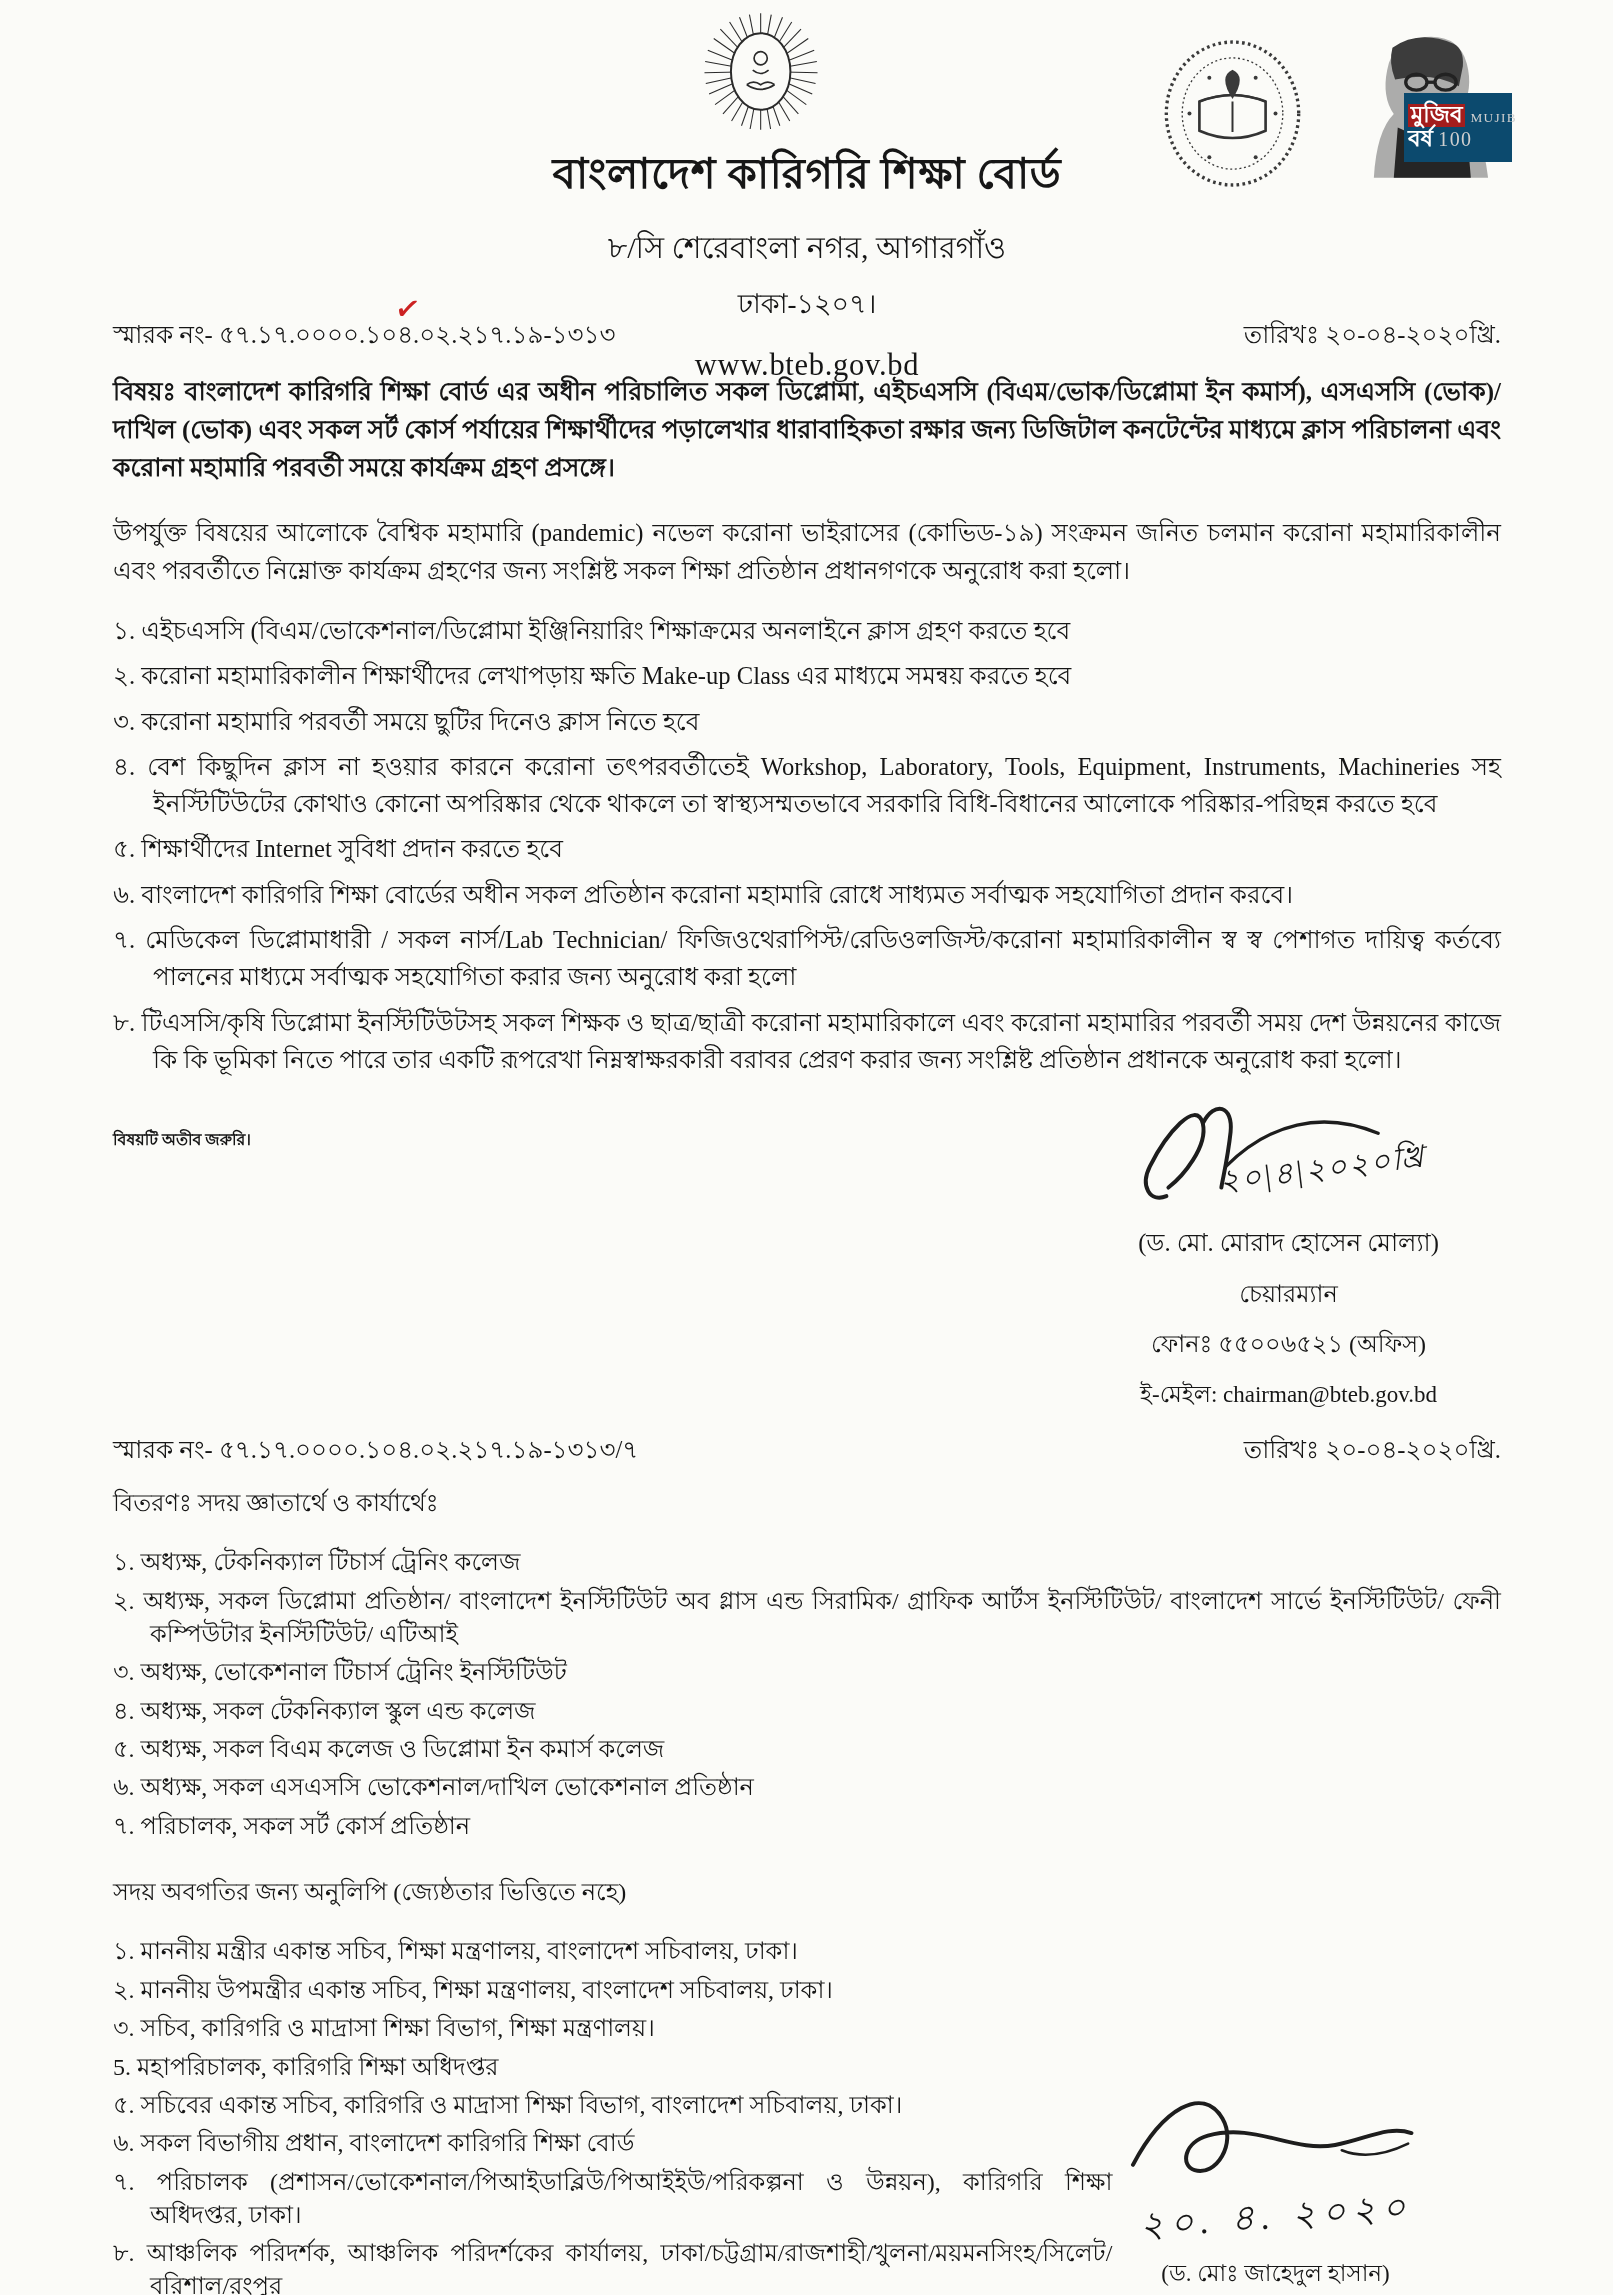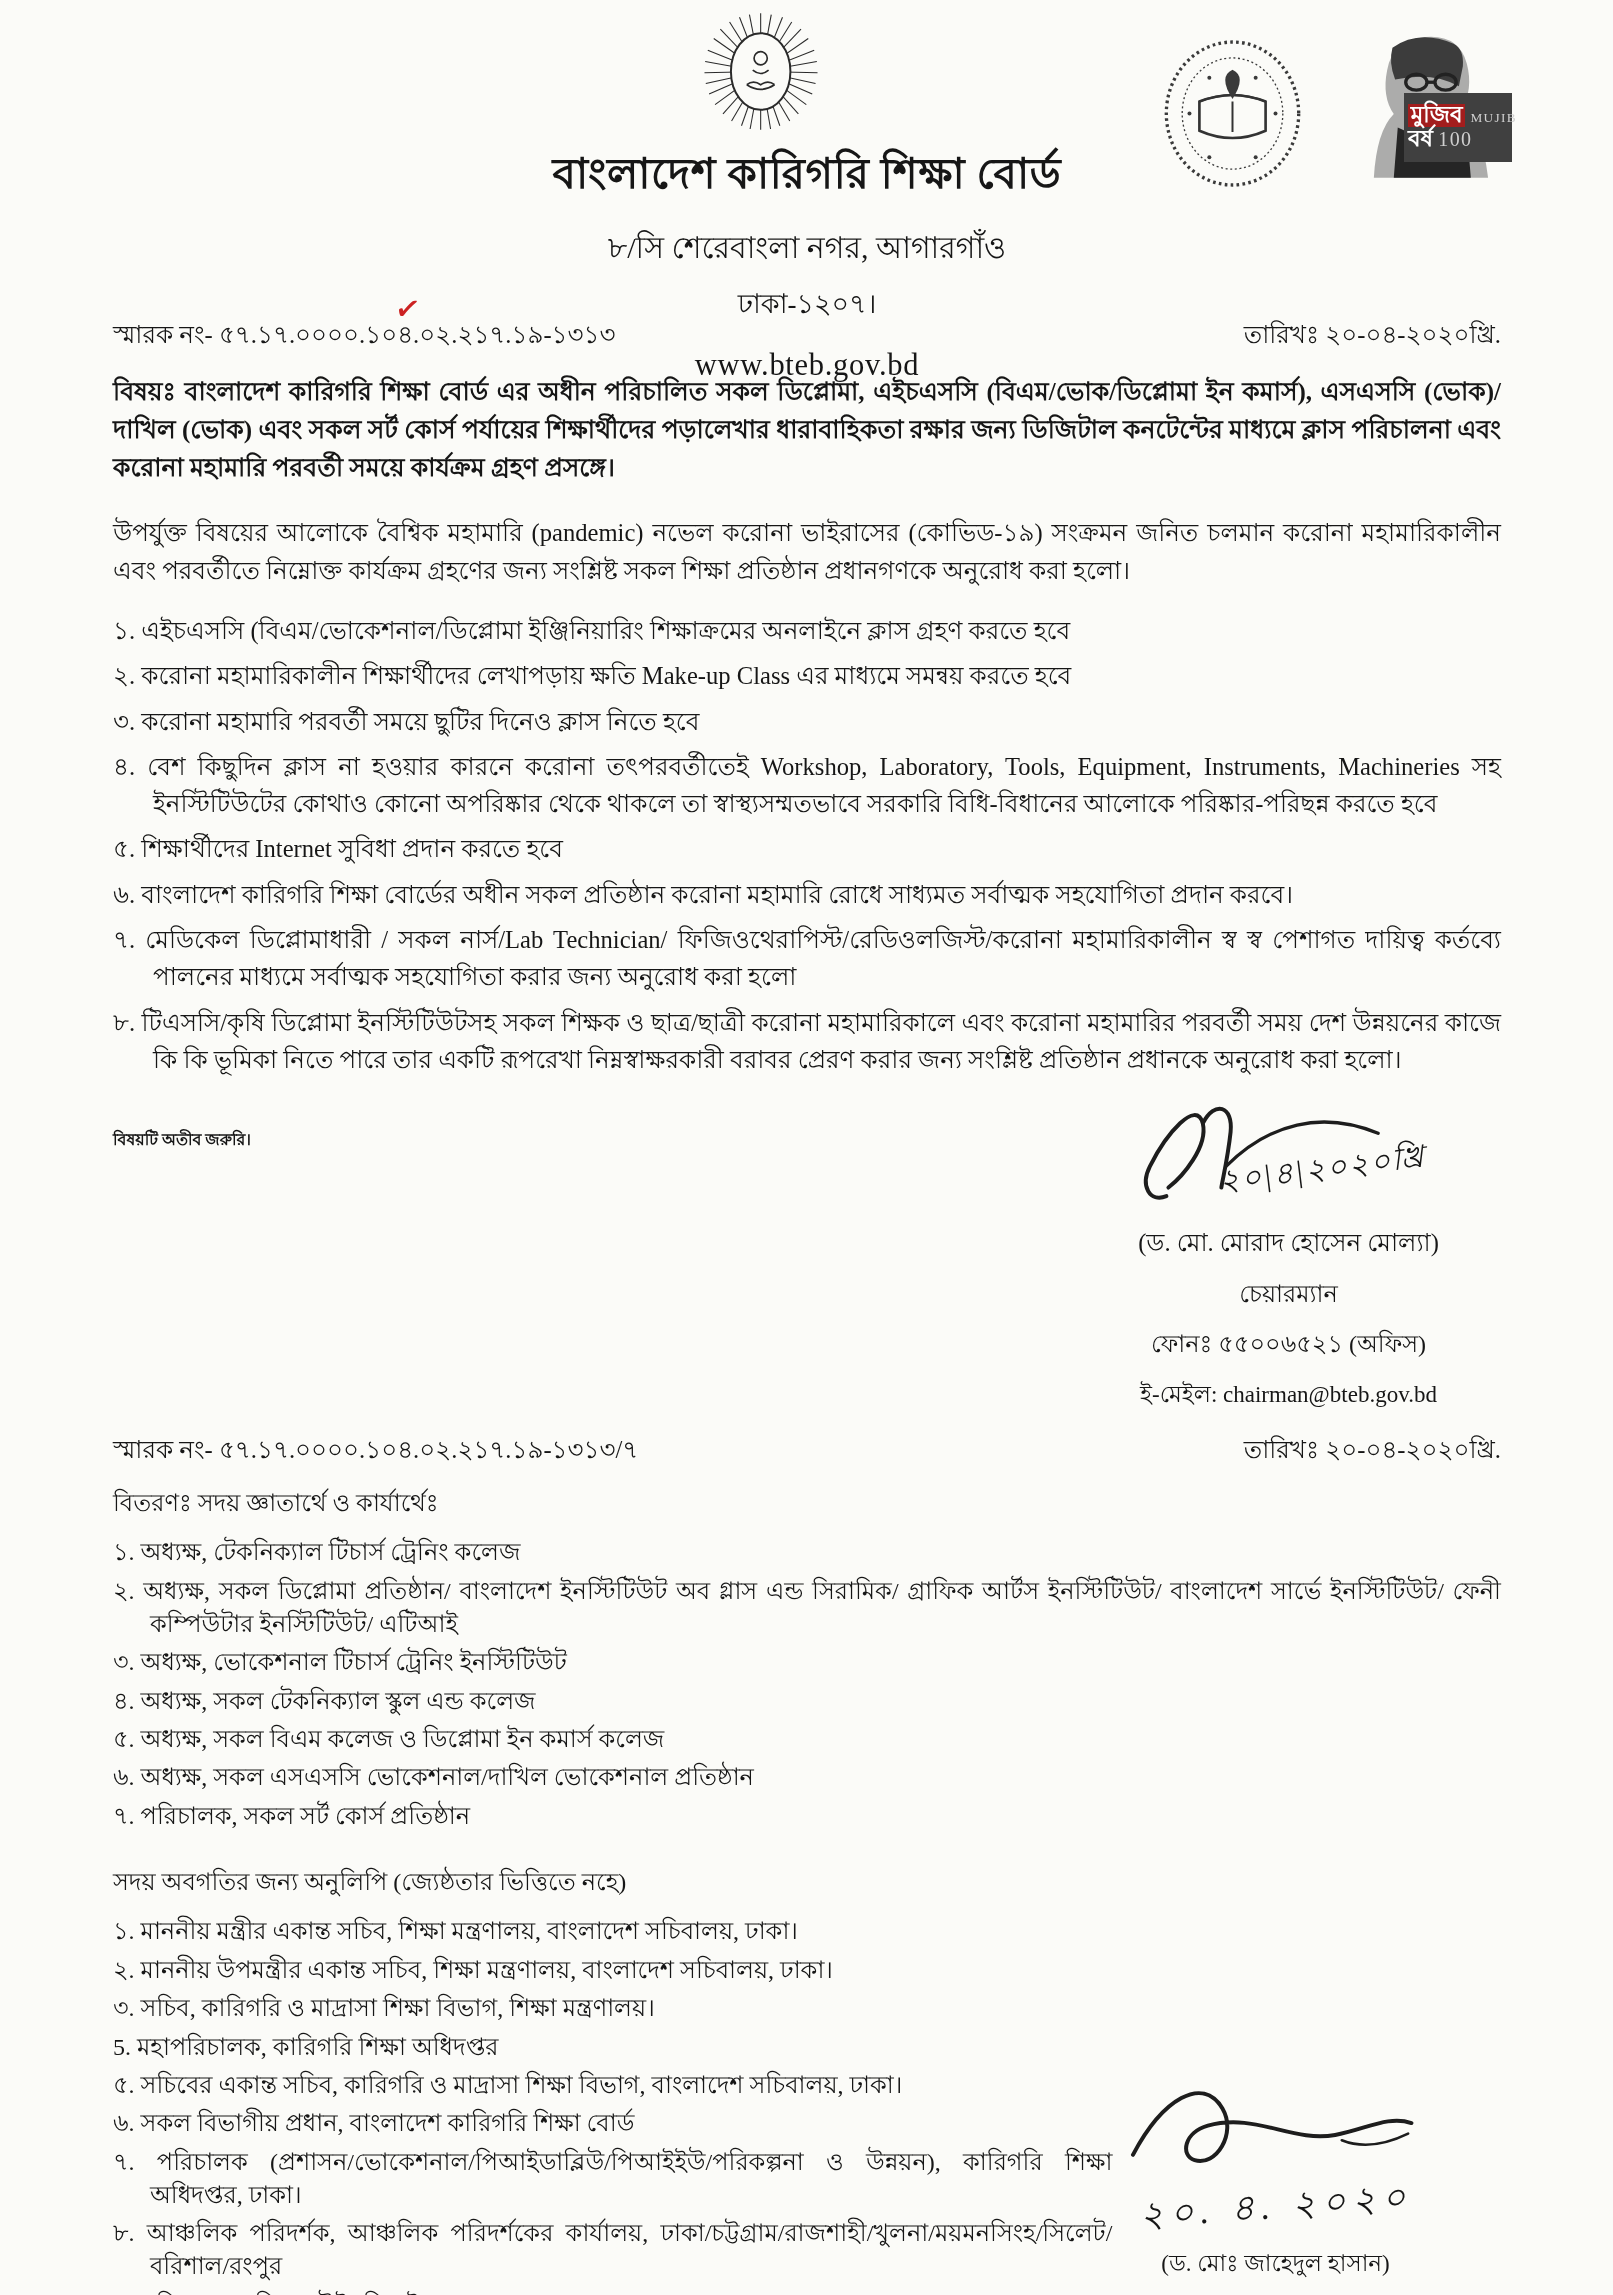--- a/index.html
+++ b/index.html
@@ -41,21 +41,21 @@
   .sig-block{width:425px;text-align:center;}
   .sig1-wrap{position:relative;height:133px;}
   .sig1-wrap svg{position:absolute;left:26.5px;top:0;}
   .hand-date1{position:absolute;left:143px;top:58px;font-size:30.5px;font-style:italic;
     transform:rotate(-7deg);letter-spacing:2px;white-space:nowrap;}
   .sig-name{font-size:24.6px;margin-top:4px;}
   .sig-line{font-size:24px;margin-top:10.6px;}
   .sig-email{font-size:23px;margin-top:10.6px;}
   
   .dist-heading{font-size:24px;margin-top:13.3px;}
-  .plain-list{margin-top:12px;}
+  .plain-list{margin-top:22px;}
   .plain-item{font-size:24px;line-height:1.38;margin:5.3px 0;
     padding-left:37px;text-indent:-37px;text-align:justify;}
   .copies-section{position:relative;margin-top:30.5px;min-height:518px;}
   .sig2-block{position:absolute;right:26.5px;top:199px;width:398px;text-align:center;}
   .hand-date2{font-size:36px;font-style:italic;letter-spacing:6.6px;margin-top:-12px;
     transform:rotate(-4deg);}
   .sig2-name{font-size:23px;margin-top:6.6px;}
   .sig2-line{font-size:22.6px;margin-top:8px;}
   .ink{stroke:#1d1d1d;fill:none;stroke-linecap:round;}
 </style>
@@ -130,21 +130,21 @@
     <div class="mujib">
       <svg viewBox="0 0 268 236" width="178" height="157">
         <path d="M60,236 q4,-70 30,-96 q-18,-26 -10,-66 q8,-46 58,-50 q50,-4 62,40 q10,38 -8,70 q30,20 40,102 z" fill="#6b6b6b" opacity="0.55"></path>
         <path d="M88,40 q40,-28 92,-6 q16,8 14,34 l-6,30 q-40,-22 -96,-10 q-10,-26 -4,-48" fill="#3c3c3c"></path>
         <ellipse cx="124" cy="92" rx="16" ry="12" fill="none" stroke="#222" stroke-width="5"></ellipse>
         <ellipse cx="168" cy="92" rx="16" ry="12" fill="none" stroke="#222" stroke-width="5"></ellipse>
         <line x1="140" y1="92" x2="152" y2="92" stroke="#222" stroke-width="5"></line>
         <path d="M130,122 q18,10 36,0 l-4,10 q-14,8 -28,0 z" fill="#2e2e2e"></path>
         <path d="M96,160 q50,26 104,4 l6,72 l-116,0 z" fill="#252525"></path>
       </svg>
-      <div class="mujib-badge" style="background:#404040;">
+      <div class="mujib-badge" style="background:#0c4a6e;">
         <div class="row">
           <span class="mujib-bn" style="background:#a31d1d;padding:0 2.7px;">মুজিব</span>
           <span class="mujib-en">MUJIB</span>
         </div>
         <div class="row">
           <span class="mujib-bn">বর্ষ</span>
           <span class="mujib-en" style="font-size:20px;">100</span>
         </div>
       </div>
     </div>

